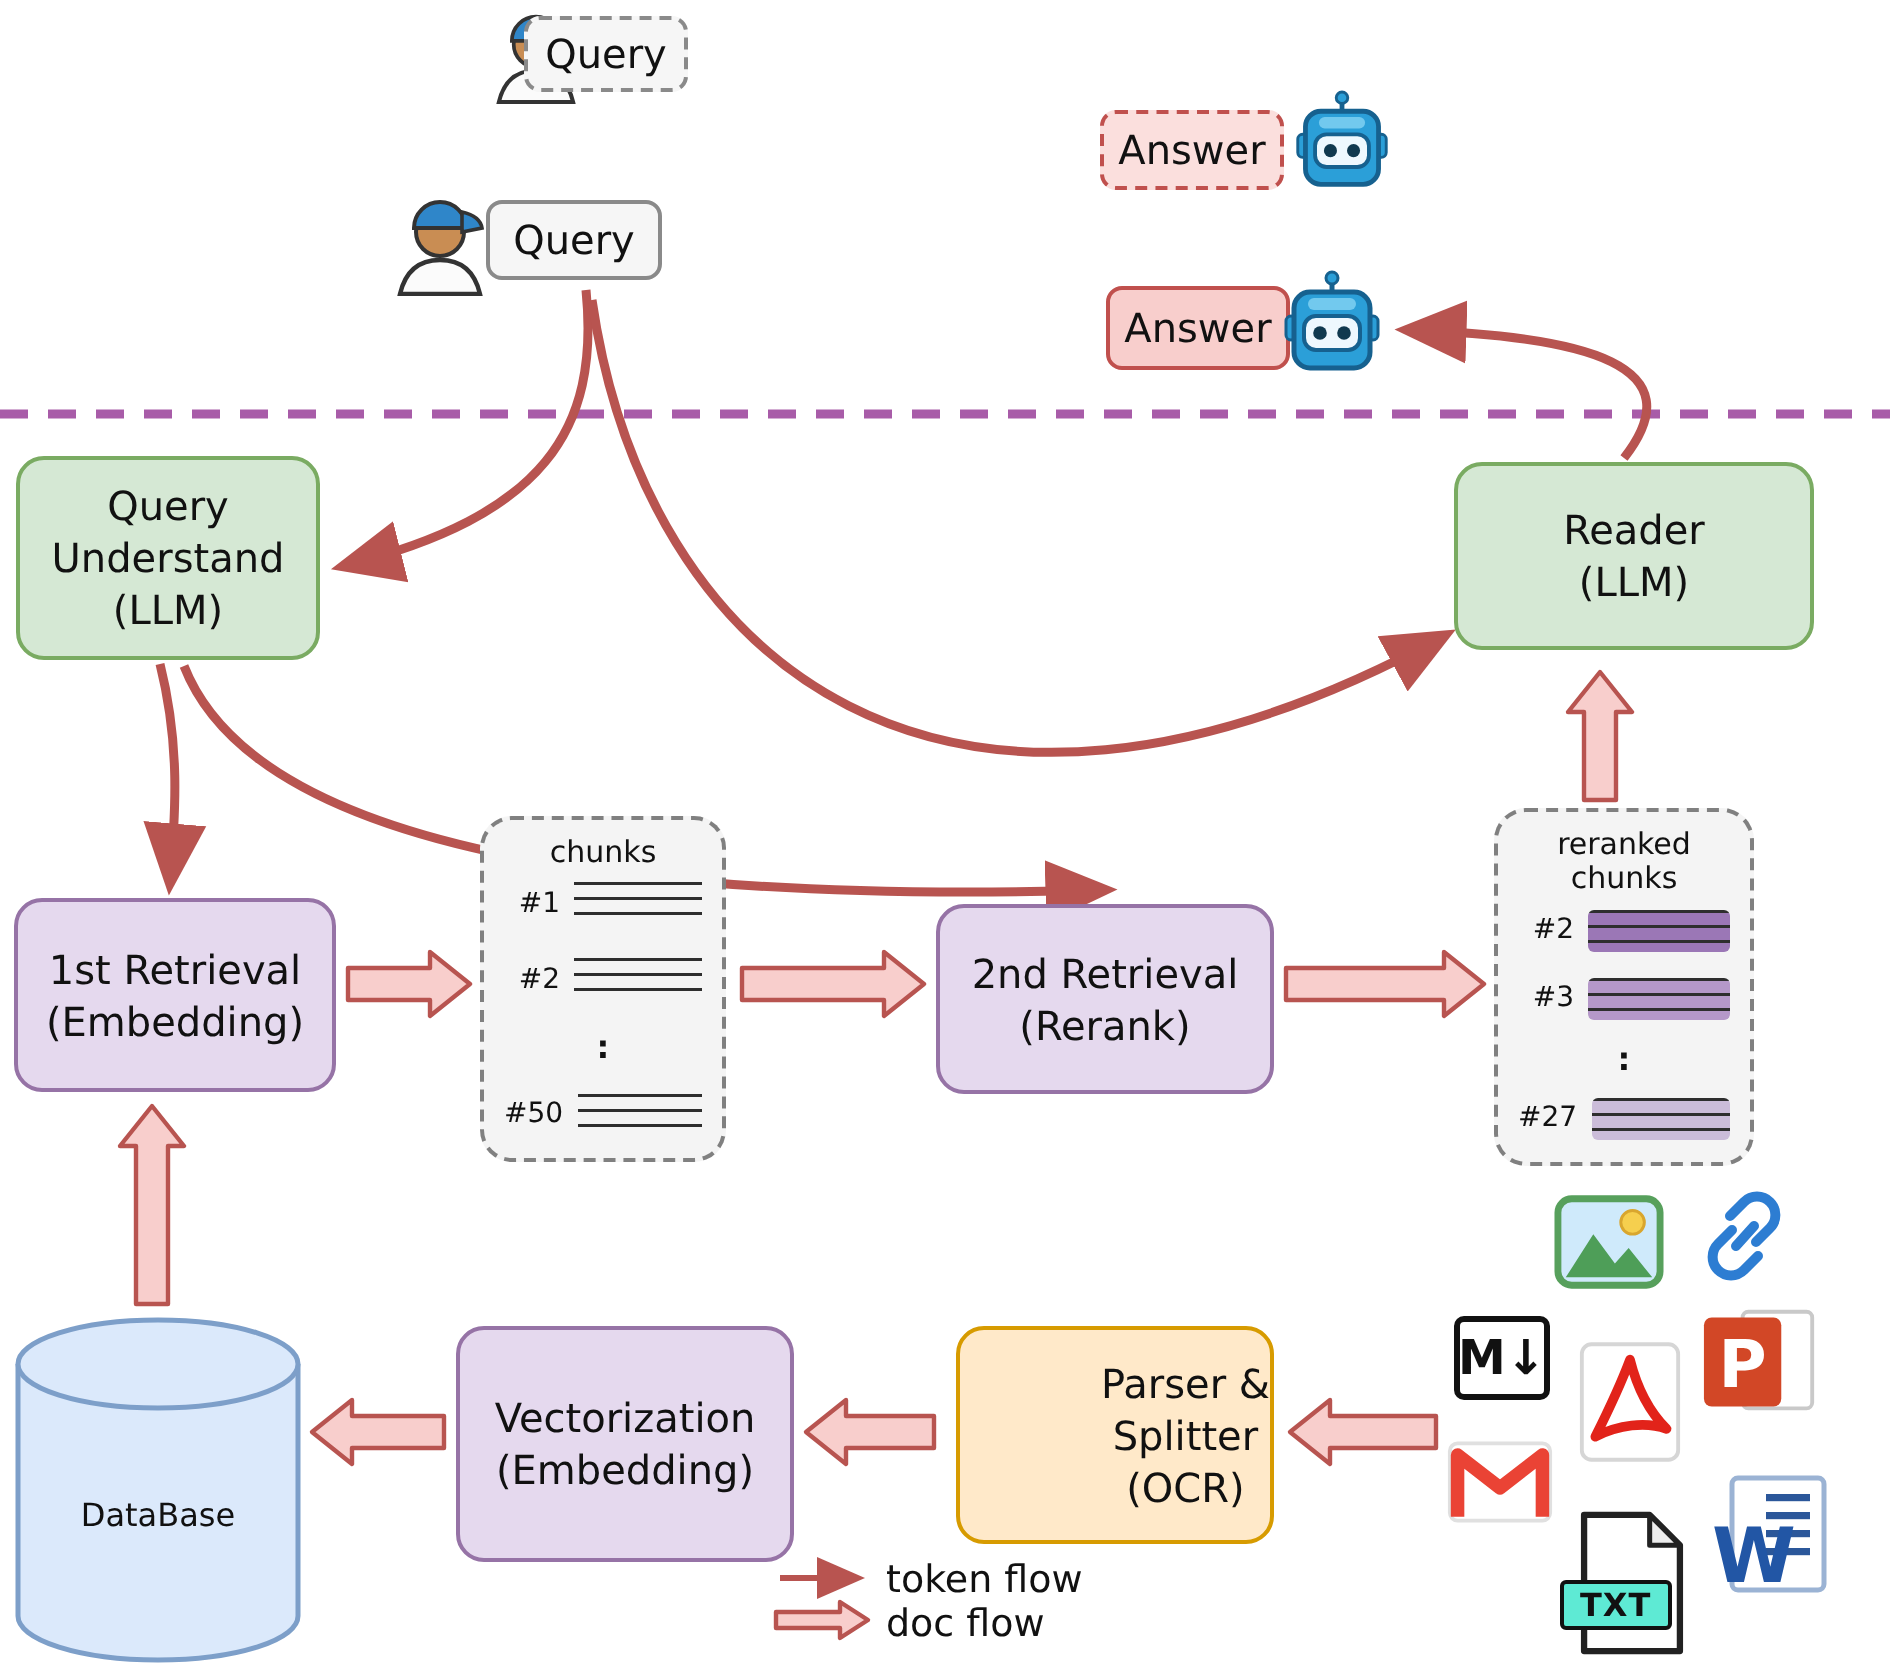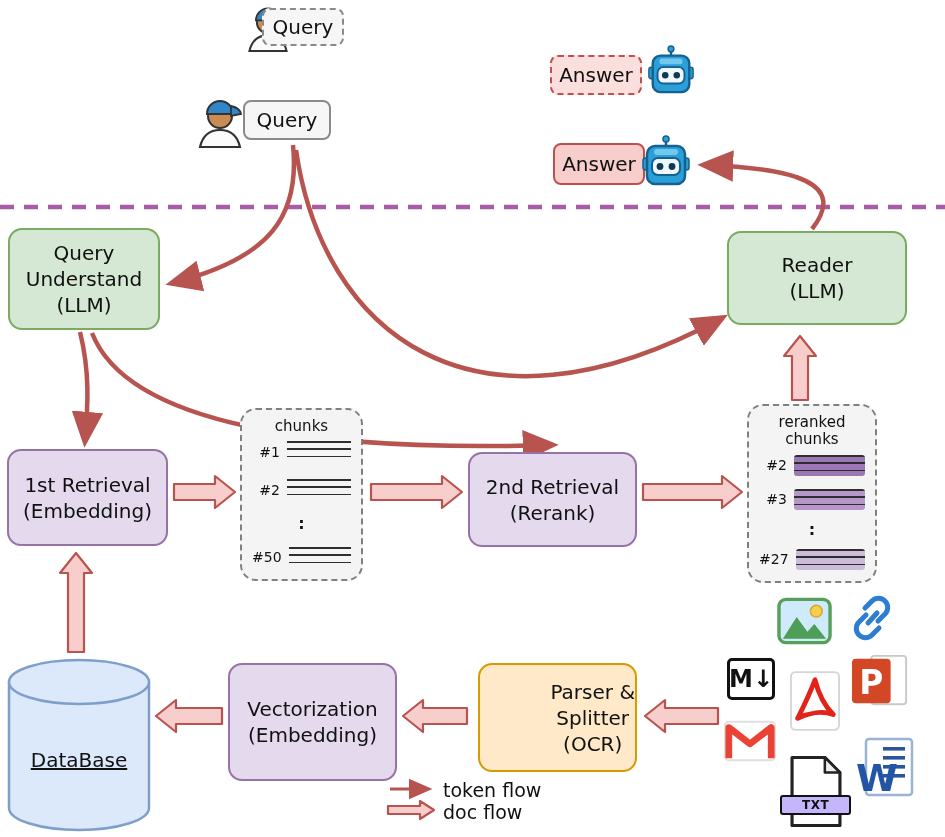--- a/index.html
+++ b/index.html
@@ -24,32 +24,32 @@
   .chunk-row{display:flex;align-items:center;gap:7px;height:23px;}
   .chunk-id{min-width:28px;text-align:right;font-size:14px;}
   .chunk-lines{flex:1;height:21px;
      background-image:repeating-linear-gradient(to bottom,#2e2e2e 0 1.6px,transparent 1.6px 7.4px);}
   .chunk-row.dots{justify-content:center;height:15px;}
   .chunk-row.dots .chunk-id{min-width:0;text-align:center;font-size:16px;font-weight:bold;}
   .hl{border-radius:3px;}
   .hl1{background-color:#9b77b6;}
   .hl2{background-color:#b598c9;}
   .hl3{background-color:#cbbcd9;}
-  .db-label{font-size:20px;text-align:center;text-decoration:underline;}
+  .db-label{font-size:16px;text-align:center;}
   .legend-label{font-size:19px;line-height:1;}
   .tok{fill:none;stroke:var(--arrow-red);stroke-width:4.5;}
   .mk{marker-end:url(#ah);}
   .tokthin{stroke-width:3;}
   .doc{fill:var(--doc-arrow-fill);stroke:var(--arrow-red);stroke-width:2.2;stroke-linejoin:round;}
   .icon{display:block;}
   .icon svg{width:100%;height:100%;display:block;}
   .md-box{display:flex;align-items:center;justify-content:center;background:#fff;
           border:3px solid #111;border-radius:5px;font-weight:bold;font-size:24px;}
-  .txt-badge{position:absolute;left:-7px;bottom:18px;background:#c4b5fd;border:2.5px solid #111;
-             font-size:12px;font-weight:bold;padding:1px 20px;border-radius:3px;letter-spacing:.5px;}
+  .txt-badge{position:absolute;left:-7px;bottom:18px;background:#5eead4;border:2.5px solid #111;
+             font-size:16px;font-weight:bold;padding:1px 8px;border-radius:3px;letter-spacing:.5px;}
 </style>
 </head>
 <body>
 
 <div id="canvas">
 
   <svg class="layer" width="945" height="837" viewBox="0 0 945 837">
     <defs>
       <marker id="ah" markerWidth="9" markerHeight="9" refX="6.5" refY="4" orient="auto">
         <path d="M0,0.5 L8,4 L0,7.5 z" fill="var(--arrow-red)"></path>

